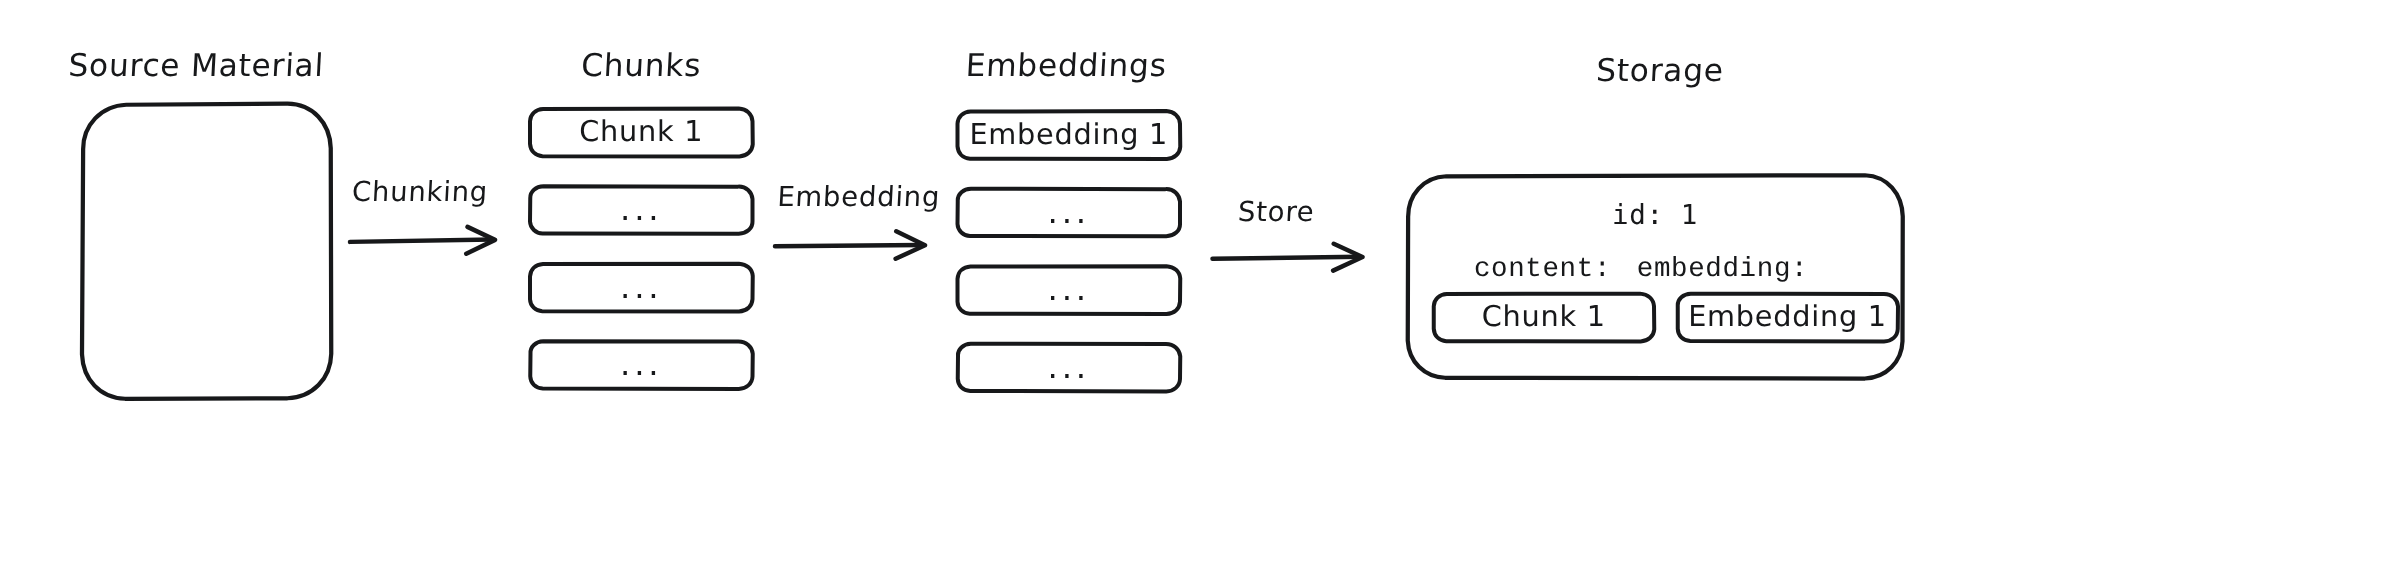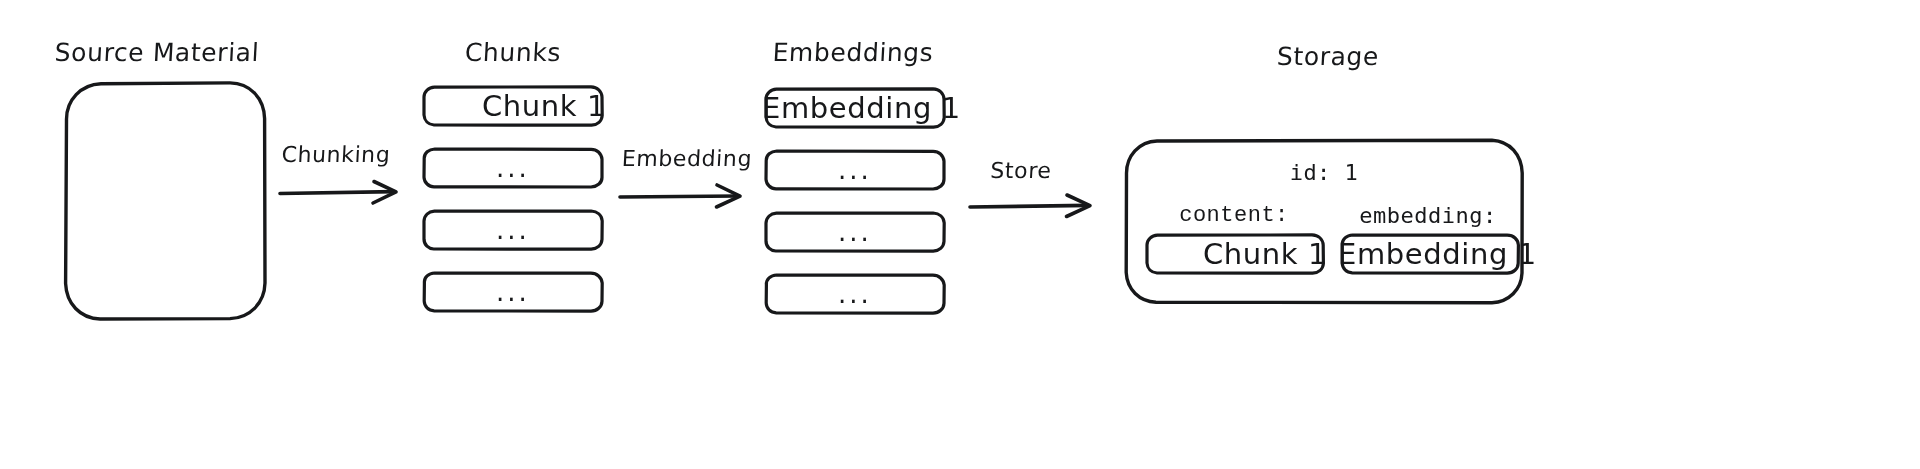--- a/index.html
+++ b/index.html
@@ -38,22 +38,22 @@
     font-size:22px;
     transform:translateX(-50%) skewX(-3deg);
   }
 
   
   .sk-box{position:absolute;}
   .sk-box svg{display:block;overflow:visible;}
   .sk-box .lbl{
     position:absolute;left:0;right:0;top:50%;
     transform:translateY(-50%);
-    text-align:right;
-    font-size:29px;
+    text-align:center;
+    font-size:23px;
     pointer-events:none;
   }
   .dots{
     position:absolute;left:0;right:0;top:50%;
     transform:translateY(-50%);
     text-align:center;
     font-size:26px;
     letter-spacing:3px;
     line-height:0;
     color:#17181a;
@@ -192,21 +192,21 @@
   <div class="mono-line mono" style="left:1234px;top:203px;font-family:Liberation Mono, monospace;">content:</div>
 
   <div class="sk-box" style="left:1143px;top:232px;width:184px;height:44px;">
     <svg width="184" height="44" viewBox="0 0 184 44">
       <path d="M4,13 C4.2,7.4 8.5,3.4 14.5,3.2 L169,2.9 C175.4,3.2 179.8,7.2 180.2,13
                L180.4,31.5 C180,37 175.6,40.8 169.5,41.2 L14,41 C8.2,40.6 4.4,36.6 4,31 Z" fill="#ffffff" stroke="#17181a" stroke-width="3.2" stroke-linecap="round" stroke-linejoin="round"></path>
     </svg>
     <div class="lbl hand">Chunk 1</div>
   </div>
 
-  <div class="mono-line mono" style="left:1428px;top:203px;">embedding:</div>
+  <div class="mono-line mono" style="left:1378px;top:203px;font-family:Liberation Mono, monospace;">embedding:</div>
 
   <div class="sk-box" style="left:1338px;top:232px;width:184px;height:44px;">
     <svg width="184" height="44" viewBox="0 0 184 44">
       <path d="M4.2,12.6 C4,7.2 8.6,3.2 14.6,3 L169.2,3.2 C175.6,3.2 180,7.4 180.4,13
                L180.2,31.2 C180,37 175.4,41 169.2,41.2 L14.2,40.8 C8.4,40.6 4.4,36.6 4.2,31 Z" fill="#ffffff" stroke="#17181a" stroke-width="3.2" stroke-linecap="round" stroke-linejoin="round"></path>
     </svg>
     <div class="lbl hand">Embedding 1</div>
   </div>
 
 </div>

